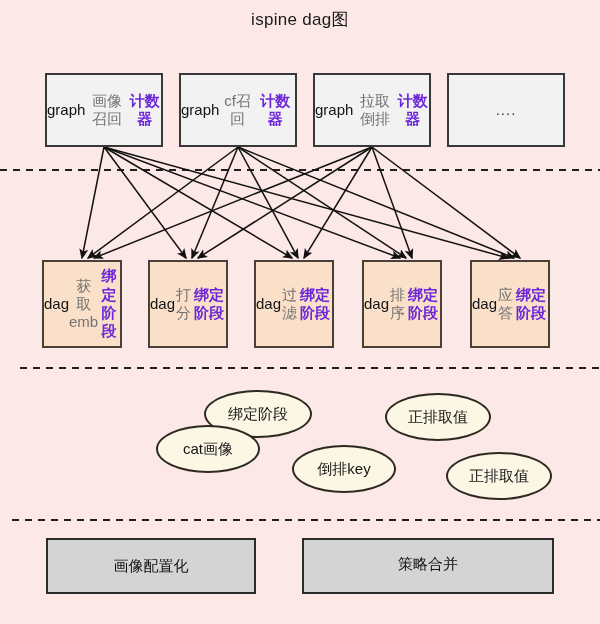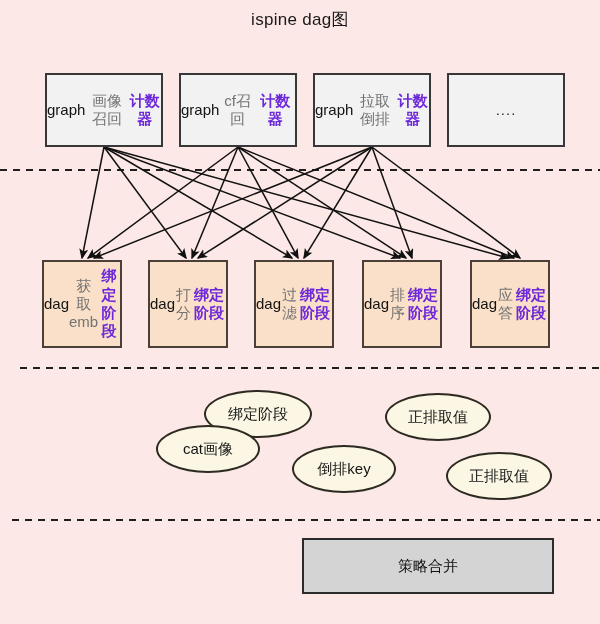--- a/index.html
+++ b/index.html
@@ -193,18 +193,21 @@
   </div>
 
   <div class="ellipse-node" style="left:292px; top:445px; width:104px; height:48px;">
     <span>倒排key</span>
   </div>
 
   <div class="ellipse-node" style="left:446px; top:452px; width:106px; height:48px;">
     <span>正排取值</span>
   </div>
 
-
-  <div class="node-box gray-box" style="left:302px; top:538px; width:252px; height:56px;">
+  <div class="node-box gray-box" style="left:46px;  top:538px; width:210px; height:56px;">
+    <span class="gray-label">画像配置化</span>
+  </div>
+
+  <div class="node-box gray-box" style="left:302px; top:538px; width:252px; height:56px;font-family:Liberation Mono, monospace;">
     <span class="gray-label">策略合并</span>
   </div>
 
 </div>
 
 </body></html>

